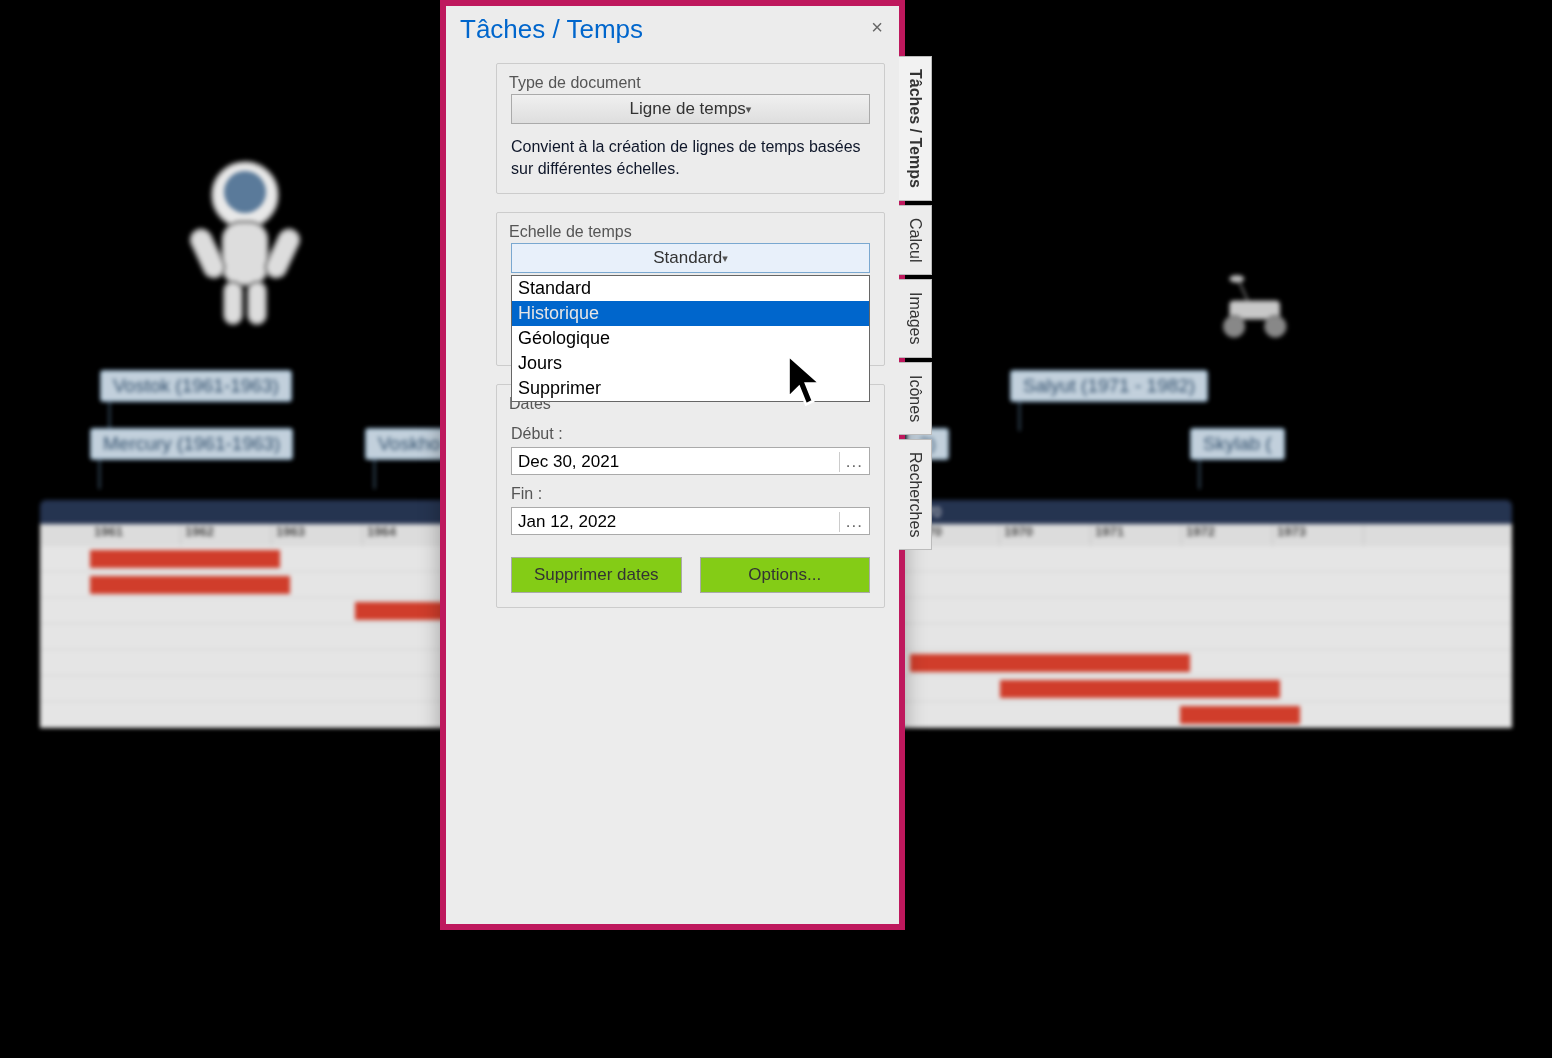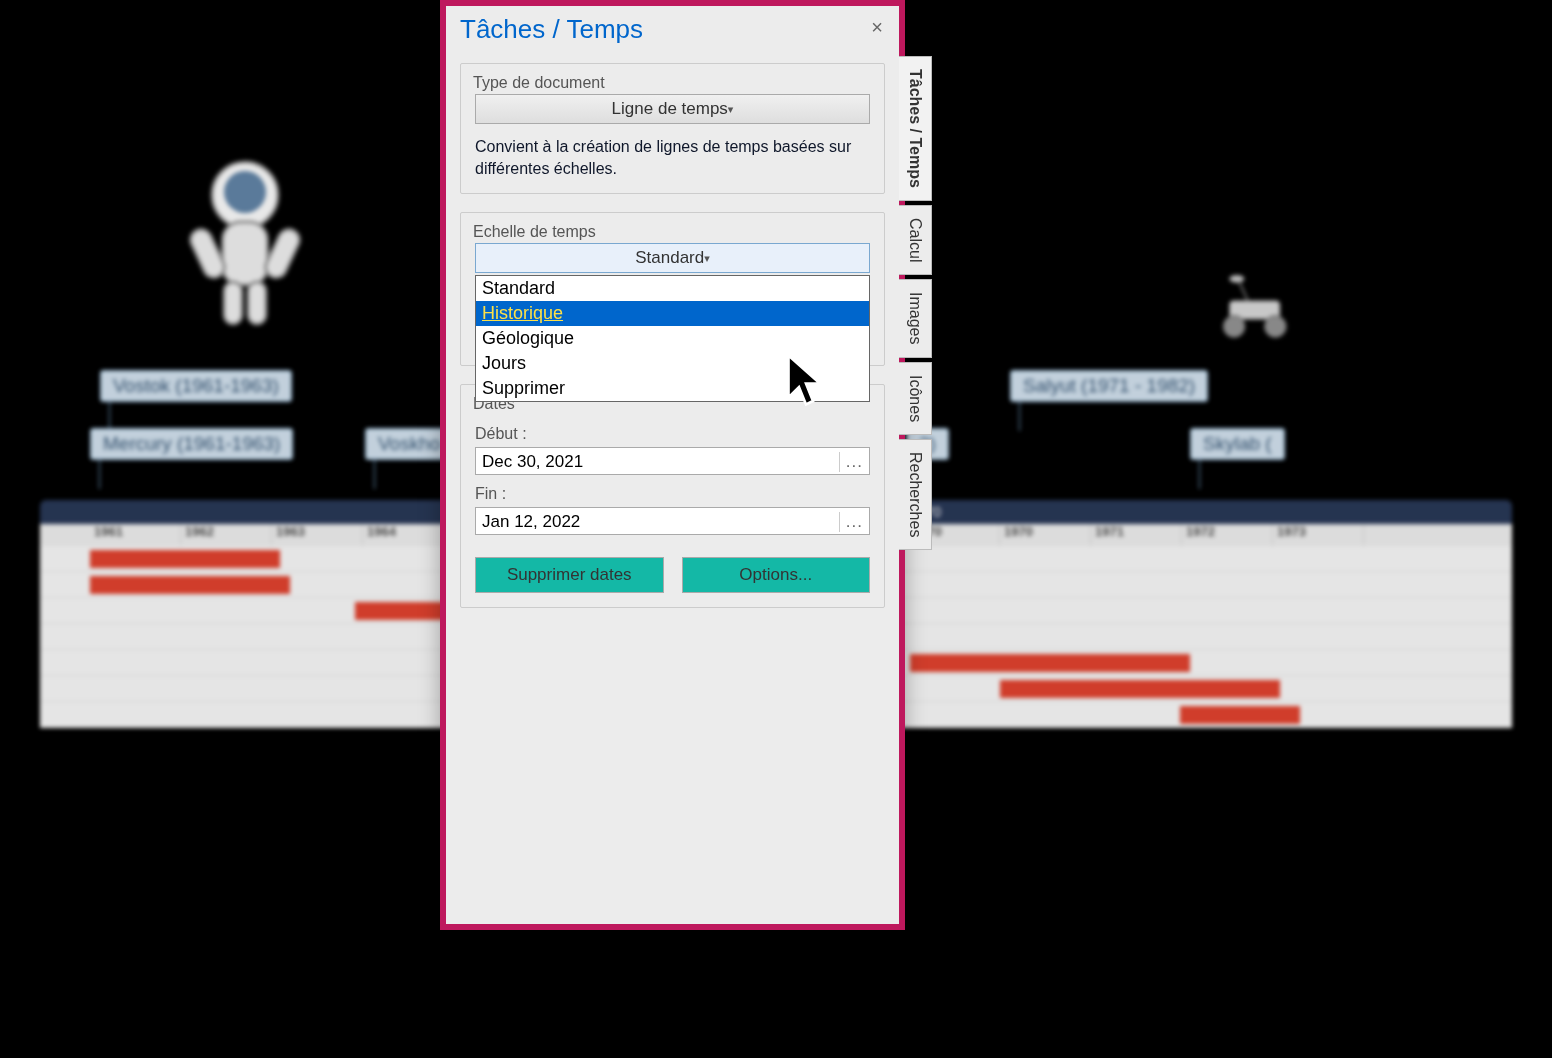--- a/index.html
+++ b/index.html
@@ -136,20 +136,21 @@
   }
   .dialog-body {
     padding: 14px;
   }
   .fieldset {
     border: 1px solid #ccc;
     border-radius: 2px;
     padding: 30px 14px 14px;
     margin-bottom: 18px;
     position: relative;
+    margin-left: 36px;
   }
   .fieldset-legend {
     position: absolute;
     top: 10px;
     left: 12px;
     font-size: 16px;
     color: #555;
   }
   .select-box {
     width: 100%;
@@ -189,22 +190,21 @@
     z-index: 5;
   }
   .dropdown-item {
     font-size: 18px;
     padding: 2px 6px;
     cursor: pointer;
     color: #000;
   }
   .dropdown-item.highlighted {
     background: #0066cc;
-    color: #fde047;
-    text-decoration: underline;
+    color: #e5e5e5;
   }
   
   .sub-label {
     font-size: 16px;
     color: #555;
     margin-top: 10px;
     margin-bottom: 4px;
   }
   .text-input {
     width: 100%;
@@ -226,21 +226,21 @@
   
   .button-row {
     display: flex;
     gap: 18px;
     margin-top: 22px;
   }
   .btn {
     flex: 1;
     height: 36px;
     border: 1px solid #aaa;
-    background: #14b8a6;
+    background: #84cc16;
     font-size: 17px;
     color: #333;
     cursor: pointer;
   }
   
   
   .side-tabs {
     position: absolute;
     top: 50px;
     right: -38px;

